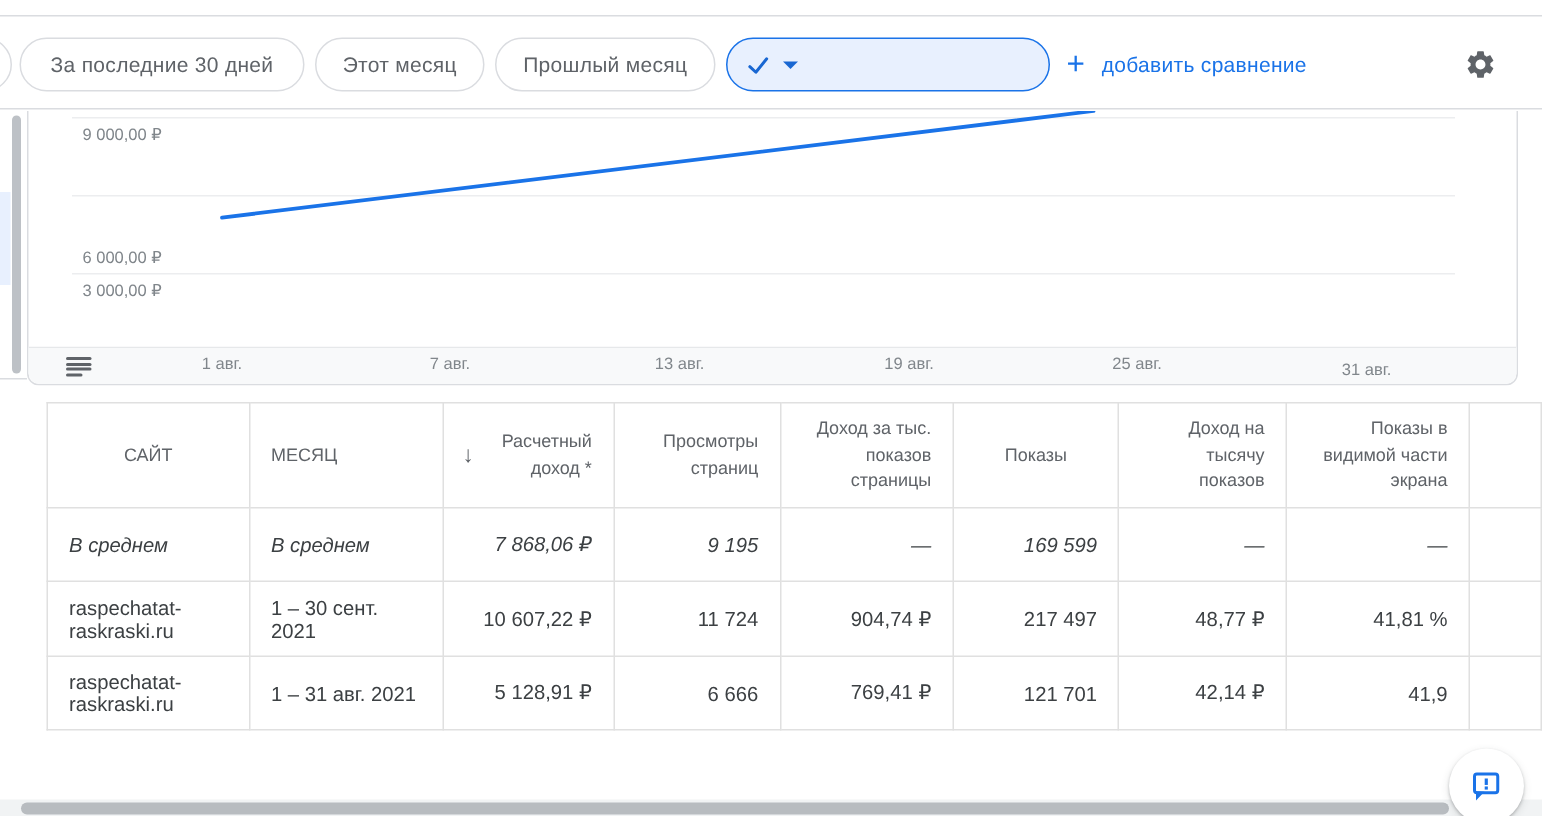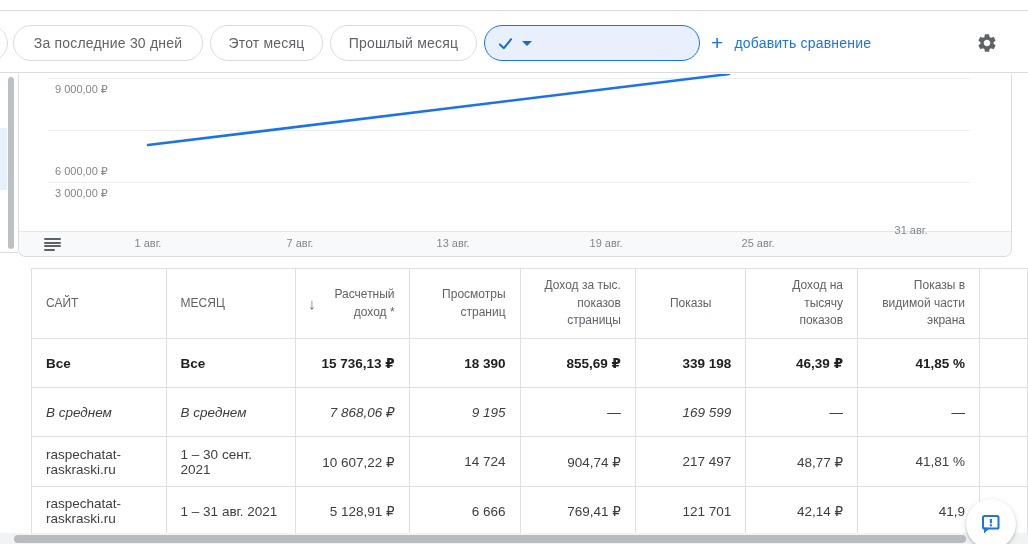--- a/index.html
+++ b/index.html
@@ -136,73 +136,62 @@
         <i style="width:17px;"></i>
         <i style="width:17px;"></i>
         <i style="width:11px;margin-bottom:0;"></i>
     </div>
     <div id="x-labels">
         <div class="xlab" style="left: 148px; top: 237px;">1 авг.</div>
         <div class="xlab" style="left: 300px; top: 237px;">7 авг.</div>
         <div class="xlab" style="left: 453px; top: 237px;">13 авг.</div>
         <div class="xlab" style="left: 606px; top: 237px;">19 авг.</div>
         <div class="xlab" style="left: 758px; top: 237px;">25 авг.</div>
-        <div class="xlab" style="left: 911px; top: 224px;">31 авг.</div>
+        <div class="xlab" style="left: 911px; top: 241px;">31 авг.</div>
       </div>
   </div>
 
   <table class="report" id="report-table">
     <thead>
         <tr id="thead-row">
-          <th class="ta-l" style="width: 138px;"><span>САЙТ</span></th>
+          <th class="ta-l" style="width: 138px; text-align: center;"><span>САЙТ</span></th>
           <th class="ta-l" style="width: 135px; margin-left: 13px;"><span>МЕСЯЦ</span></th>
           <th class="ta-r" style="width: 116px;"><span class="sort-arrow">↓</span><span>Расчетный
 доход *</span></th>
           <th class="ta-r" style="width: 113px;"><span>Просмотры
 страниц</span></th>
           <th class="ta-r" style="width: 119px;"><span>Доход за тыс.
 показов
 страницы</span></th>
           <th class="ta-r" style="width: 115px; text-align: center;"><span>Показы</span></th>
           <th class="ta-r" style="width: 116px;"><span>Доход на
 тысячу показов</span></th>
           <th class="ta-r" style="width: 127px; margin-top: 36px;"><span>Показы в
 видимой части
 экрана</span></th>
           <th style="width: 50px;"></th>
         </tr>
       </thead>
     <tbody id="tbody">
-        <tr class="r-bold">
-          <td class="ta-l">Все</td>
-          <td class="ta-l">Все</td>
-          <td class="ta-r">15 736,13 ₽</td>
-          <td class="ta-r">18 390</td>
-          <td class="ta-r">855,69 ₽</td>
-          <td class="ta-r">339 198</td>
-          <td class="ta-r">46,39 ₽</td>
-          <td class="ta-r">41,85 %</td>
-          <td></td>
-        </tr>
         <tr class="r-italic">
           <td class="ta-l">В среднем</td>
           <td class="ta-l">В среднем</td>
           <td class="ta-r">7 868,06 ₽</td>
           <td class="ta-r">9 195</td>
           <td class="ta-r">—</td>
           <td class="ta-r">169 599</td>
           <td class="ta-r">—</td>
           <td class="ta-r">—</td>
           <td></td>
         </tr>
         <tr class="" style="height: 50px;">
           <td class="ta-l">raspechatat-raskraski.ru</td>
           <td class="ta-l">1 – 30 сент. 2021</td>
           <td class="ta-r">10 607,22 ₽</td>
-          <td class="ta-r">14 724</td>
+          <td class="ta-r">11 724</td>
           <td class="ta-r">904,74 ₽</td>
           <td class="ta-r">217 497</td>
           <td class="ta-r">48,77 ₽</td>
           <td class="ta-r">41,81 %</td>
           <td></td>
         </tr>
         <tr class="">
           <td class="ta-l">raspechatat-raskraski.ru</td>
           <td class="ta-l">1 – 31 авг. 2021</td>
           <td class="ta-r">5 128,91 ₽</td>

